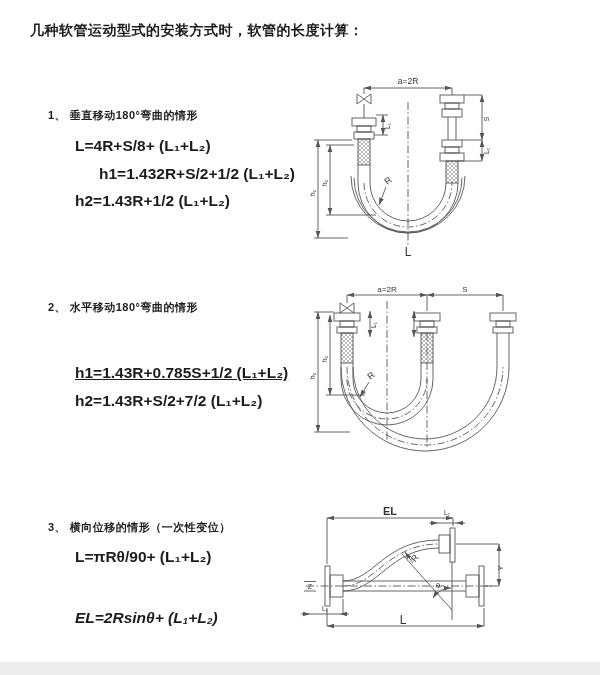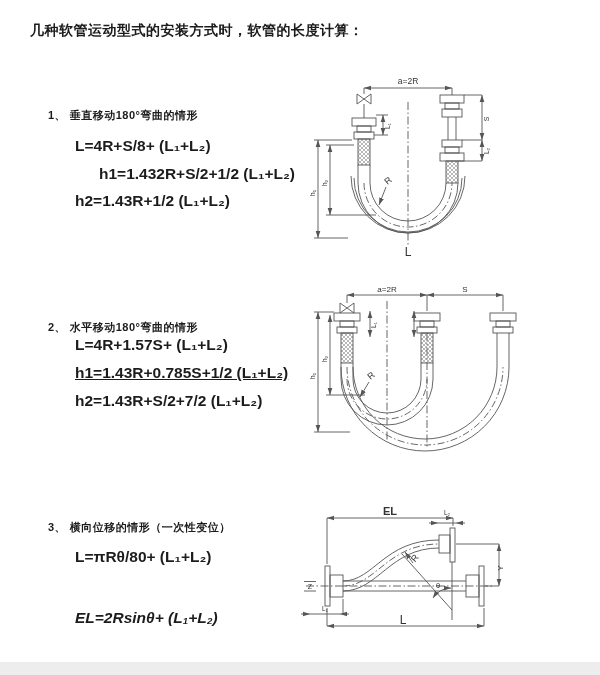--- a/index.html
+++ b/index.html
@@ -19,27 +19,26 @@
 
 <div class="page">
 
   <div class="title">几种软管运动型式的安装方式时，软管的长度计算：</div>
 
   <div class="sec-heading" style="left:48px;top:108px;">1、 垂直移动180°弯曲的情形</div>
   <div class="formula" style="left:75px;top:137px;">L=4R+S/8+ (L₁+L₂)</div>
   <div class="formula" style="left:75px;top:165px;margin-left:24px;">h1=1.432R+S/2+1/2 (L₁+L₂)</div>
   <div class="formula" style="left:75px;top:192px;">h2=1.43R+1/2 (L₁+L₂)</div>
 
-  <div class="sec-heading" style="left:48px;top:320px;">2、 水平移动180°弯曲的情形</div>
-  <div class="formula" style="left:75px;top:336px;">L=4R+1.57S+ (L₁+L₂)</div>
+  <div class="sec-heading" style="left:48px;top:300px;">2、 水平移动180°弯曲的情形</div>
   <div class="formula" style="left:75px;top:364px;text-decoration:underline;">h1=1.43R+0.785S+1/2 (L₁+L₂)</div>
   <div class="formula" style="left:75px;top:392px;">h2=1.43R+S/2+7/2 (L₁+L₂)</div>
 
   <div class="sec-heading" style="left:48px;top:520px;">3、 横向位移的情形（一次性变位）</div>
-  <div class="formula" style="left:75px;top:548px;">L=πRθ/80+ (L₁+L₂)</div>
+  <div class="formula" style="left:75px;top:548px;">L=πRθ/90+ (L₁+L₂)</div>
   <div class="formula" style="left:75px;top:609px;font-style:italic;">EL=2Rsinθ+ (L₁+L₂)</div>
 
   <div class="diagram" style="left:306px;top:68px;">
     <svg width="192" height="200" viewBox="0 0 192 200">
       <defs>
         <marker id="ah1" viewBox="0 0 10 8" refX="9" refY="4" markerWidth="9" markerHeight="8" orient="auto-start-reverse">
           <path d="M0,1 L9,4 L0,7 Z" fill="#555"></path>
         </marker>
         <pattern id="br1" width="4" height="4" patternUnits="userSpaceOnUse">
           <path d="M0,4 L4,0 M0,0 L4,4" stroke="#888" stroke-width="0.6"></path>

